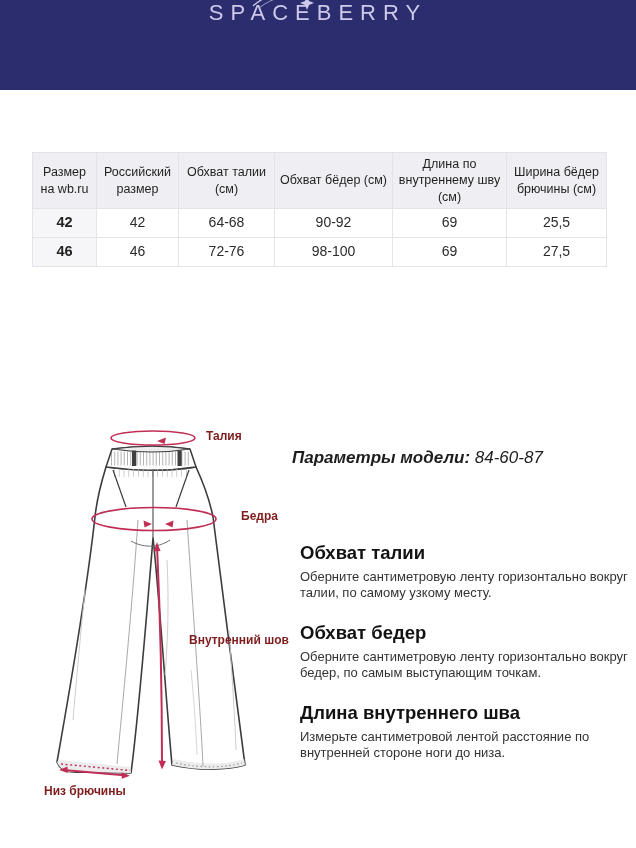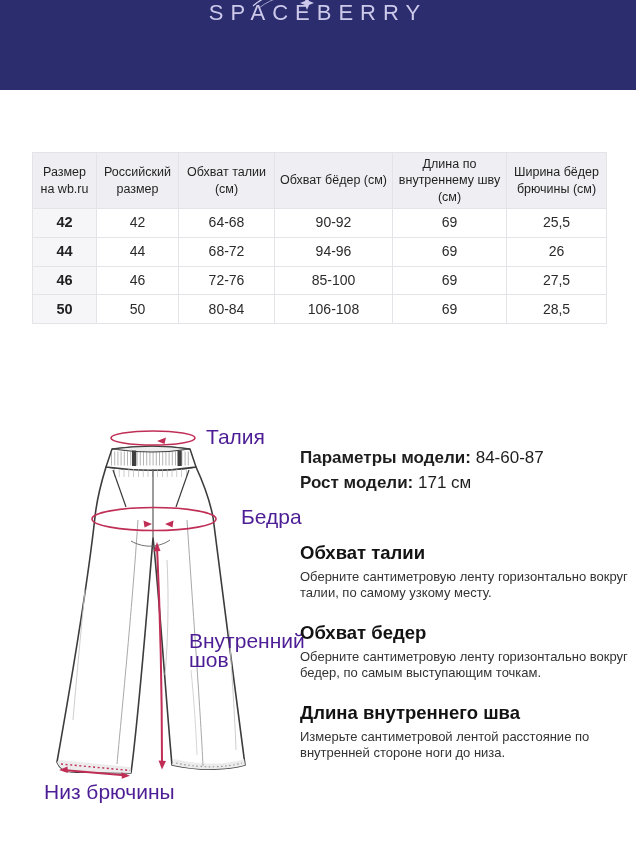--- a/index.html
+++ b/index.html
@@ -39,30 +39,30 @@
     padding:5.4px 4px;font-size:14px;line-height:17px;color:#2b2b2b;font-weight:400;
   }
   .size-table tbody th{
     background:var(--table-first-col-bg,#f6f6f8);
     font-weight:700;font-size:14.5px;color:#222;
   }
   
   .diagram{position:absolute;left:18px;top:420px;width:262px;height:392px;}
   .diagram svg{width:100%;height:100%;display:block;}
   .dia-label{
-    position:absolute;font-size:21px;font-weight:400;color:#4c1d95;line-height:19px;
+    position:absolute;font-size:12px;font-weight:700;color:#7f1d1d;line-height:19px;
   }
   .lbl-waist{left:206px;top:427px;}
   .lbl-hips{left:241px;top:507px;}
   .lbl-inseam{left:189px;top:631px;width:110px;}
   .lbl-hem{left:44px;top:782px;}
   .acc{stroke:var(--accent,#c02e56);fill:none;}
   .accf{fill:var(--accent,#c02e56);stroke:none;}
   
-  .model-info{position:absolute;left:300px;top:446px;width:330px;}
+  .model-info{position:absolute;left:292px;top:446px;width:330px;font-style:italic;}
   .mi-line{font-size:17px;line-height:24.5px;color:#1d1d1d;}
   .mi-label{font-weight:700;}
   .measure-guide{position:absolute;left:300px;top:542px;width:340px;}
   .guide-title{font-size:18.5px;font-weight:700;line-height:22px;color:#121212;margin:0 0 5px 0;}
   .guide-text{font-size:13px;line-height:15.5px;color:#333;margin:0 0 22px 0;}
 </style>
 </head>
 <body>
 
 <div class="page">
@@ -100,42 +100,26 @@
     <tbody>
         <tr>
           <th>42</th>
           <td>42</td>
           <td>64-68</td>
           <td>90-92</td>
           <td>69</td>
           <td>25,5</td>
         </tr>
         <tr>
-          <th>44</th>
-          <td>44</td>
-          <td>68-72</td>
-          <td>94-96</td>
-          <td>69</td>
-          <td>26</td>
-        </tr>
-        <tr>
           <th>46</th>
           <td>46</td>
           <td>72-76</td>
-          <td>85-100</td>
+          <td>98-100</td>
           <td>69</td>
           <td>27,5</td>
-        </tr>
-        <tr>
-          <th>50</th>
-          <td>50</td>
-          <td>80-84</td>
-          <td>106-108</td>
-          <td>69</td>
-          <td>28,5</td>
         </tr>
       </tbody>
   </table>
 
   <div class="diagram">
     <svg viewBox="0 0 262 392" aria-hidden="true">
 
       <path d="M 88 47 C 84 60 79 77 77 97 C 70 160 50 280 39 342
                C 42 350 50 353 60 352 L 113 353 C 120 300 130 180 135 118
                C 140 160 148 280 154 345 C 180 351 210 350 227 345
@@ -177,21 +161,20 @@
       <polygon class="accf" points="112,355.8 103.5,352.2 103.8,358.8"></polygon>
     </svg>
   </div>
   <div class="dia-label lbl-waist">Талия</div>
   <div class="dia-label lbl-hips">Бедра</div>
   <div class="dia-label lbl-inseam">Внутренний шов</div>
   <div class="dia-label lbl-hem">Низ брючины</div>
 
   <div class="model-info">
       <div class="mi-line"><span class="mi-label">Параметры модели: </span><span>84-60-87</span></div>
-      <div class="mi-line"><span class="mi-label">Рост модели: </span><span>171 см</span></div>
     </div>
 
   <div class="measure-guide">
       <div class="guide-section">
         <div class="guide-title">Обхват талии</div>
         <div class="guide-text">Оберните сантиметровую ленту горизонтально вокруг талии, по самому узкому месту.</div>
       </div>
       <div class="guide-section">
         <div class="guide-title">Обхват бедер</div>
         <div class="guide-text">Оберните сантиметровую ленту горизонтально вокруг бедер, по самым выступающим точкам.</div>

